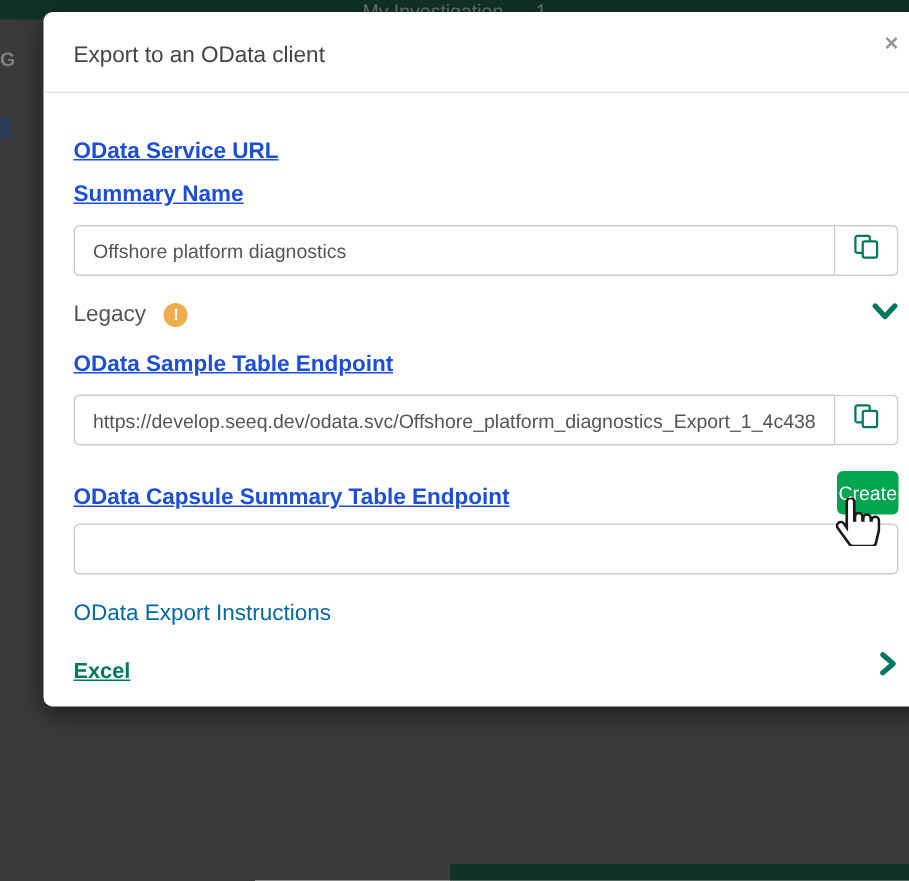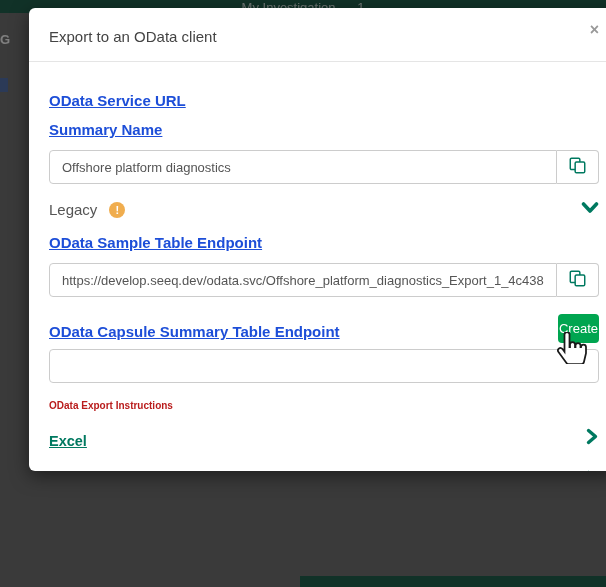--- a/index.html
+++ b/index.html
@@ -40,21 +40,21 @@
   .chev-btn { border:0; background:none; cursor:pointer; padding:0; display:flex; align-items:center; }
 
   
   .capsule-row { display:flex; align-items:center; margin:10px 0 6px 0; position:relative; }
   .capsule-row .form-label { margin:6px 0 0 0; }
   .create-btn { background:var(--green); color:#fff; border:0; border-radius:4px; padding:7px 1px;
                 font-size:13px; font-family:"Liberation Sans", sans-serif; cursor:pointer; }
   .cursor-hand { position:absolute; right:12px; top:18px; width:30px; height:32px; pointer-events:none; }
 
   
-  .instr-heading { font-size:10px; font-weight:700; color:#b91c1c; margin:16px 0 6px 0; }
+  .instr-heading { font-size:15px; font-weight:400; color:#0369a1; margin:16px 0 6px 0; }
   .instr-row { display:flex; align-items:flex-end; padding:11px 0 10px 0; cursor:pointer; }
   .instr-link { font-size:14.5px; font-weight:600; color:var(--teal); text-decoration:underline; }
 </style>
 </head>
 <body>
 
 <div class="page-bg">
   <div class="page-topbar">
     <span>My Investigation</span>
     <span style="margin-left:18px;">1</span>

